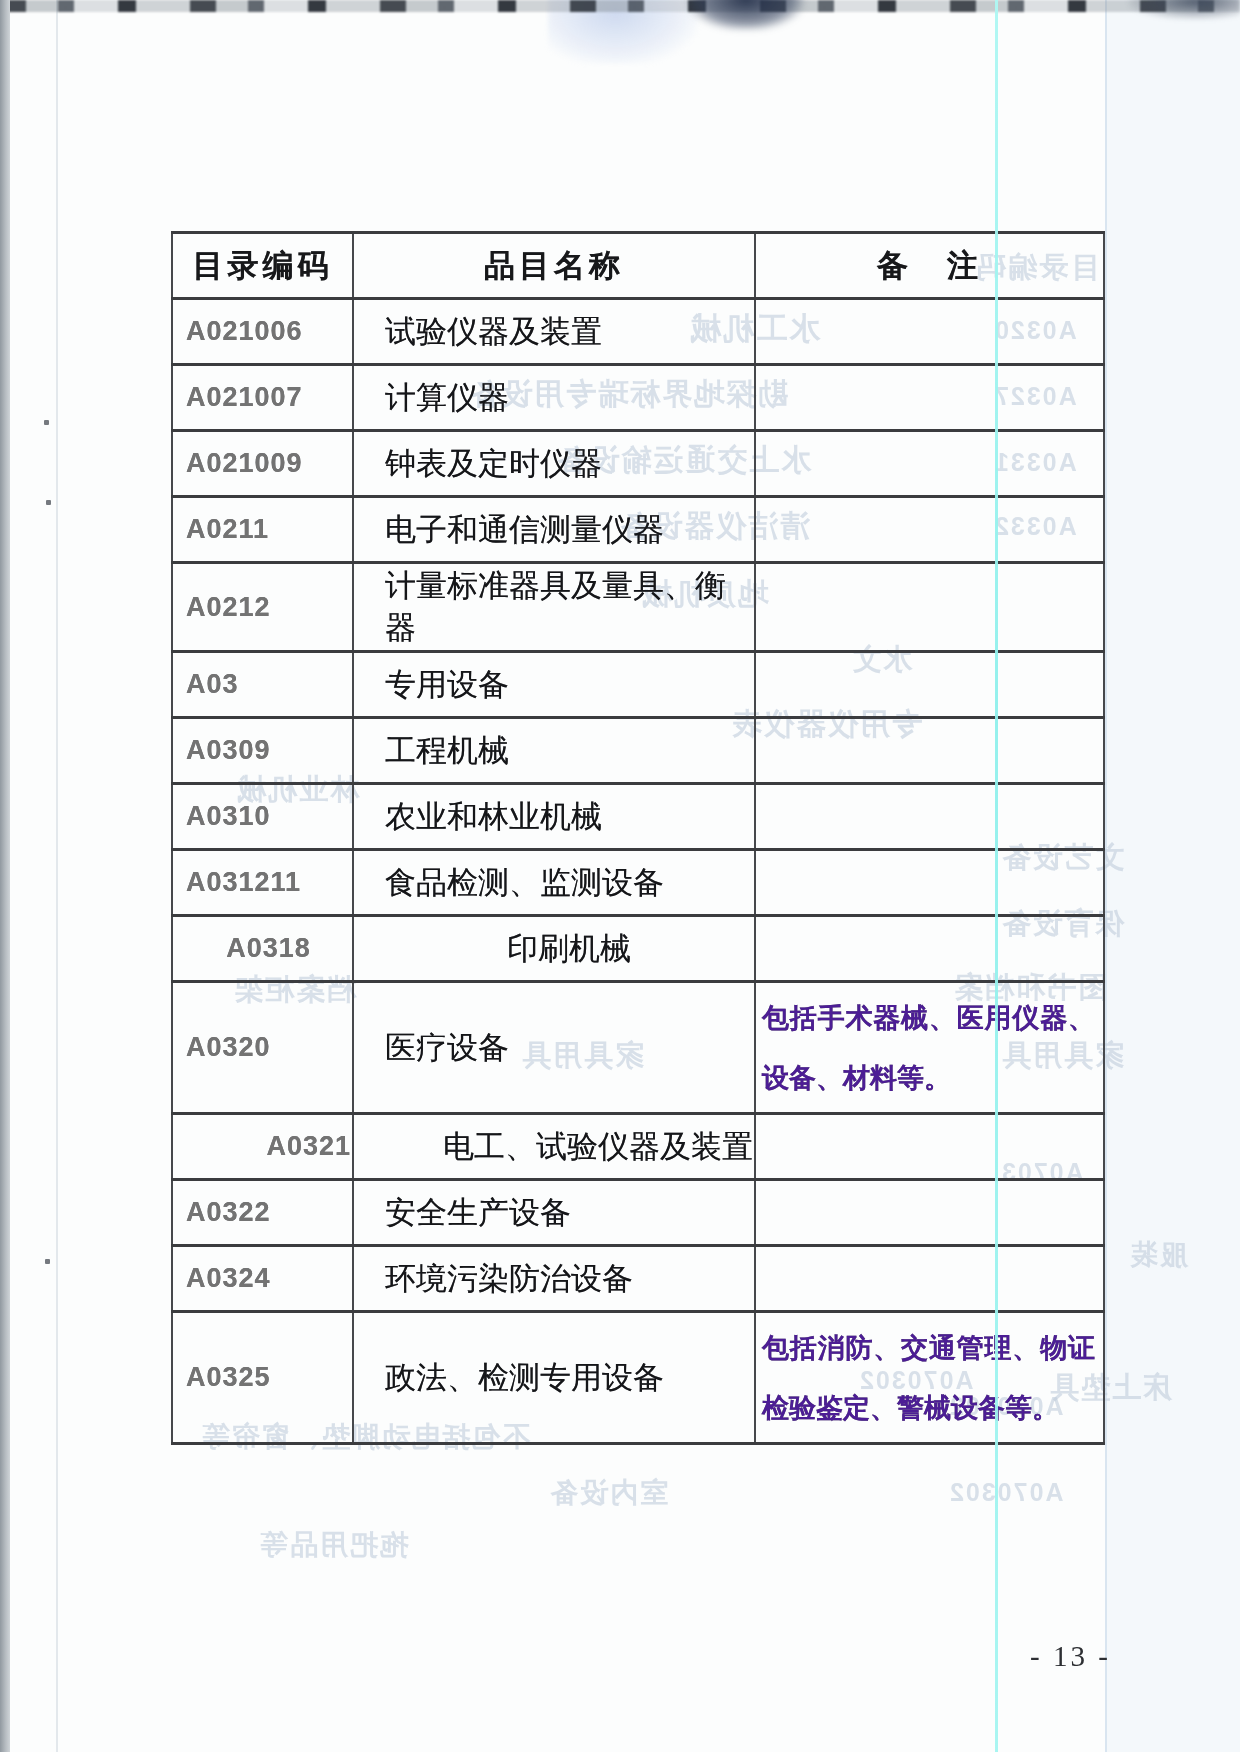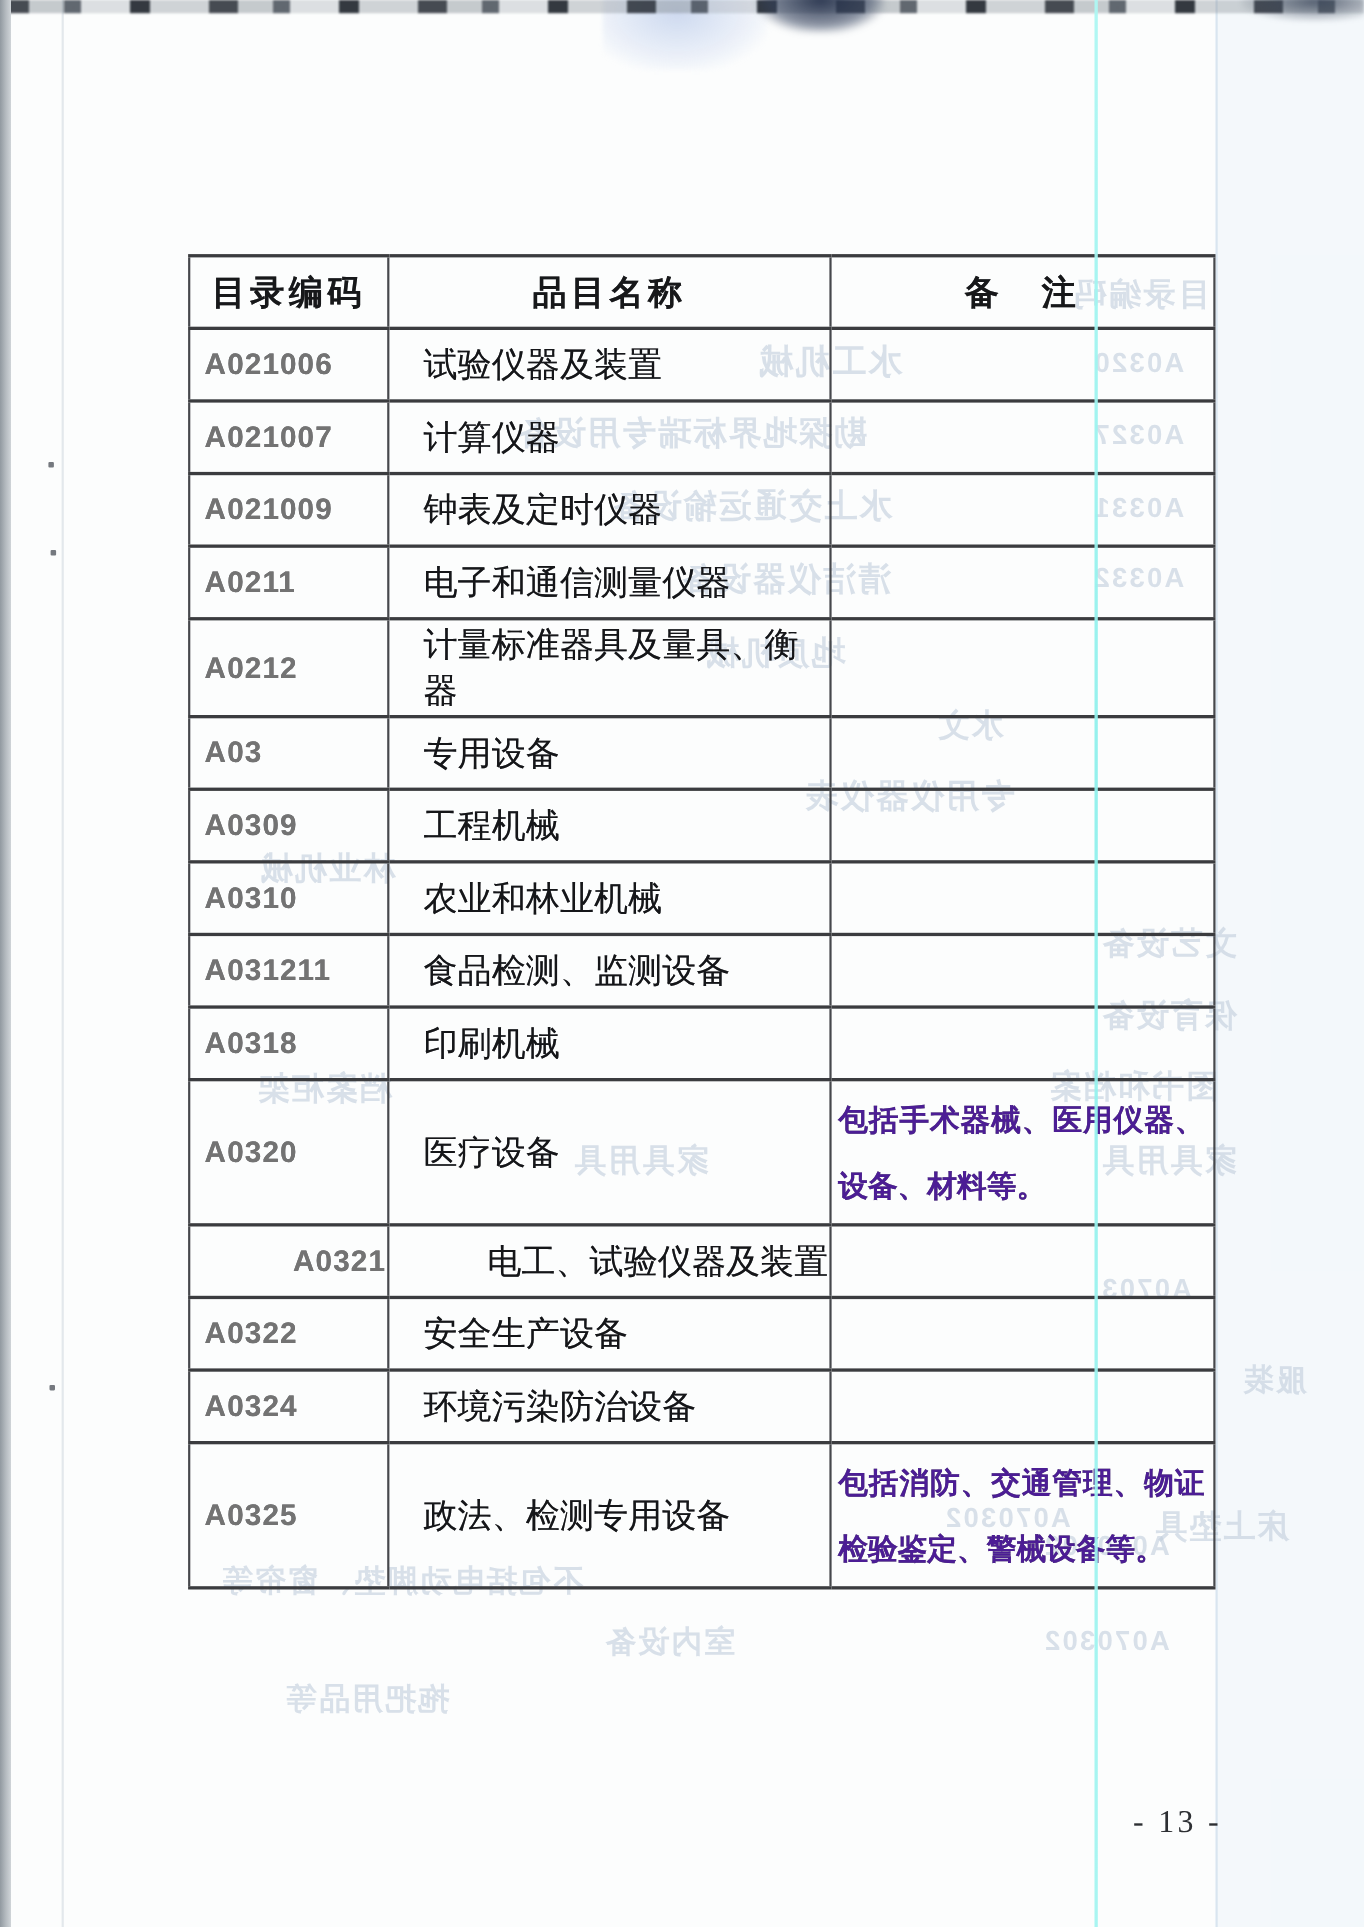--- a/index.html
+++ b/index.html
@@ -195,21 +195,21 @@
         <tr style="height: 66px;">
           <td class="code">A0310</td>
           <td class="name">农业和林业机械</td>
           <td class="remark"></td>
         </tr>
         <tr style="height: 66px;">
           <td class="code">A031211</td>
           <td class="name">食品检测、监测设备</td>
           <td class="remark"></td>
         </tr>
-        <tr style="height: 66px;">
+        <tr style="height: 66px; text-align: center;">
           <td class="code">A0318</td>
           <td class="name">印刷机械</td>
           <td class="remark"></td>
         </tr>
         <tr style="height: 132px;">
           <td class="code">A0320</td>
           <td class="name">医疗设备</td>
           <td class="remark">包括手术器械、医用仪器、设备、材料等。</td>
         </tr>
         <tr style="height: 66px; text-align: right;">

